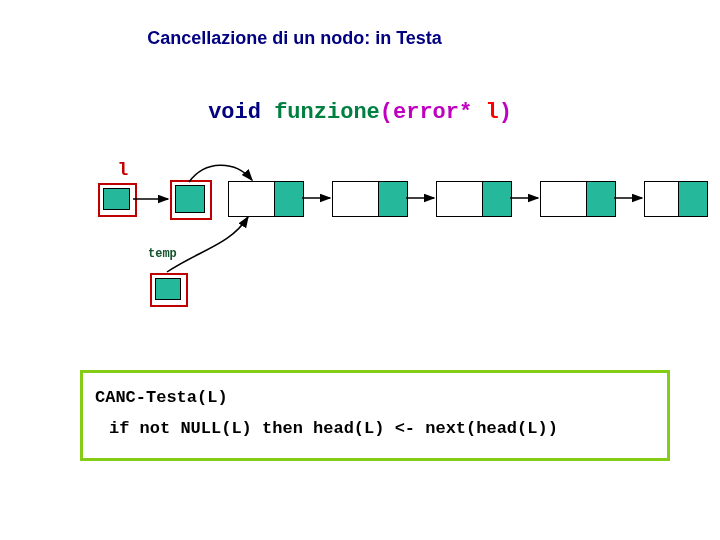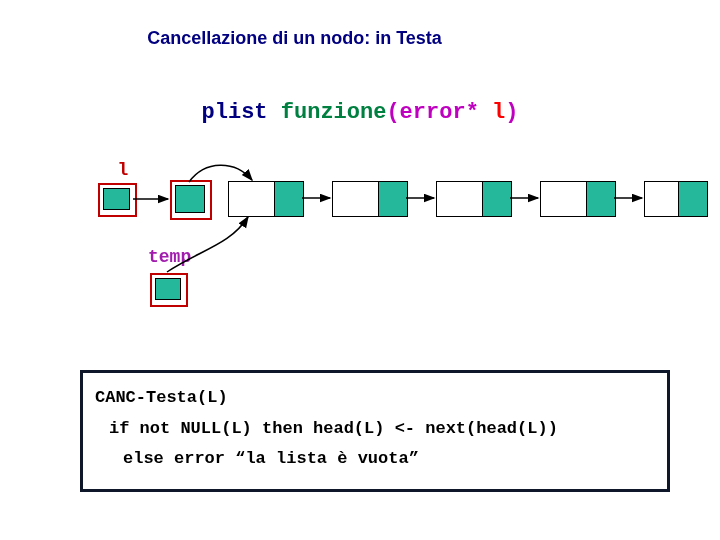--- a/index.html
+++ b/index.html
@@ -116,22 +116,22 @@
     background: #26b89a;
   }
 
   
   .temp-label {
     position: absolute;
     left: 148px;
     top: 92px;
     font-family: "Courier New", monospace;
     font-weight: bold;
-    font-size: 18px;
-    color: #a21caf;
+    font-size: 12px;
+    color: #14532d;
   }
   .temp-outer {
     position: absolute;
     left: 150px;
     top: 118px;
     width: 34px;
     height: 30px;
     border: 2px solid #c00000;
     background: #fff;
   }
@@ -144,21 +144,21 @@
     background: #26b89a;
     border: 1px solid #000;
   }
 
   
   .pseudo {
     position: absolute;
     left: 80px;
     top: 370px;
     width: 560px;
-    border: 3px solid #0f172a;
+    border: 3px solid #84cc16;
     padding: 10px 12px 14px 12px;
     font-family: "Courier New", monospace;
     font-size: 17px;
     font-weight: bold;
     line-height: 1.8;
     color: #000;
     background: #fff;
   }
   .pseudo .l1 { }
   .pseudo .l2 { padding-left: 14px; }
@@ -172,21 +172,21 @@
     height: 210px;
     pointer-events: none;
   }
 </style>
 </head>
 <body>
 
 <div class="title">Cancellazione di un nodo: in Testa</div>
 
 <div class="sig">
-  <span class="kw">plist</span>
+  <span class="kw">void</span>
   <span> </span>
   <span class="fn">funzione</span><span class="paren">(</span><span class="type">error</span><span class="star">*</span>
   <span class="var">l</span><span class="paren">)</span>
 </div>
 
 <div class="draw">
 
   <div class="l-label">l</div>
   <div class="l-outer"></div>
   <div class="l-inner"></div>
@@ -238,14 +238,13 @@
 
     <line x1="614" y1="43" x2="642" y2="43" stroke="#000" stroke-width="1.5" marker-end="url(#ah)"></line>
 
     <path d="M 167,117 C 200,95 230,90 248,62" stroke="#000" stroke-width="1.5" fill="none" marker-end="url(#ah)"></path>
   </svg>
 </div>
 
 <div class="pseudo">
   <div class="l1">CANC-Testa(L)</div>
   <div class="l2">if not NULL(L) then head(L) &lt;- next(head(L))</div>
-  <div class="l3">else error “la lista è vuota”</div>
 </div>
 
 </body></html>

